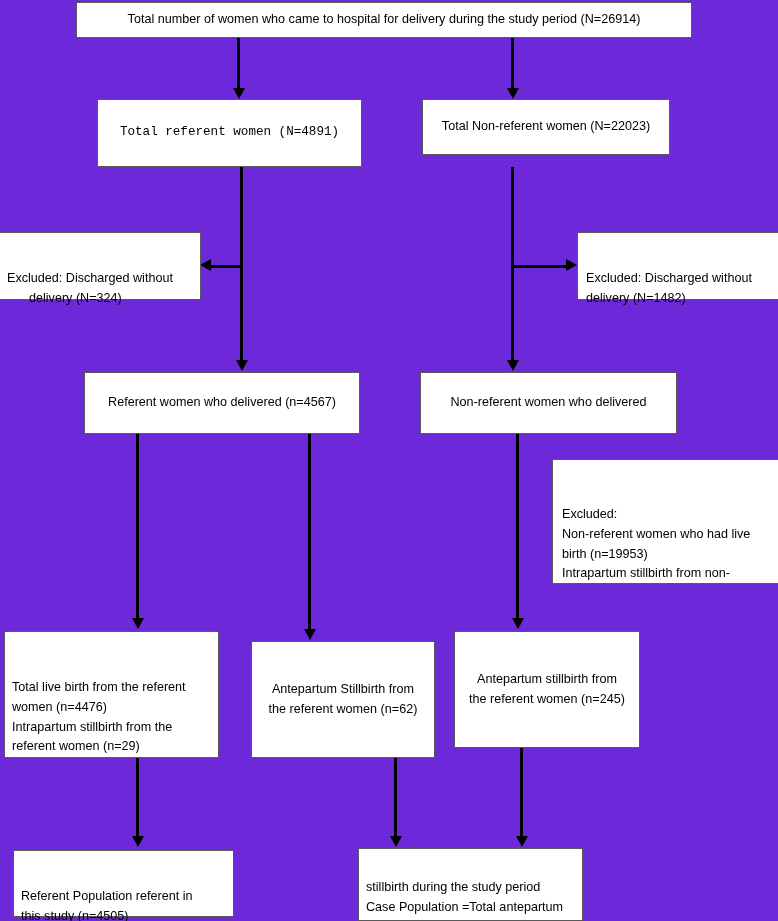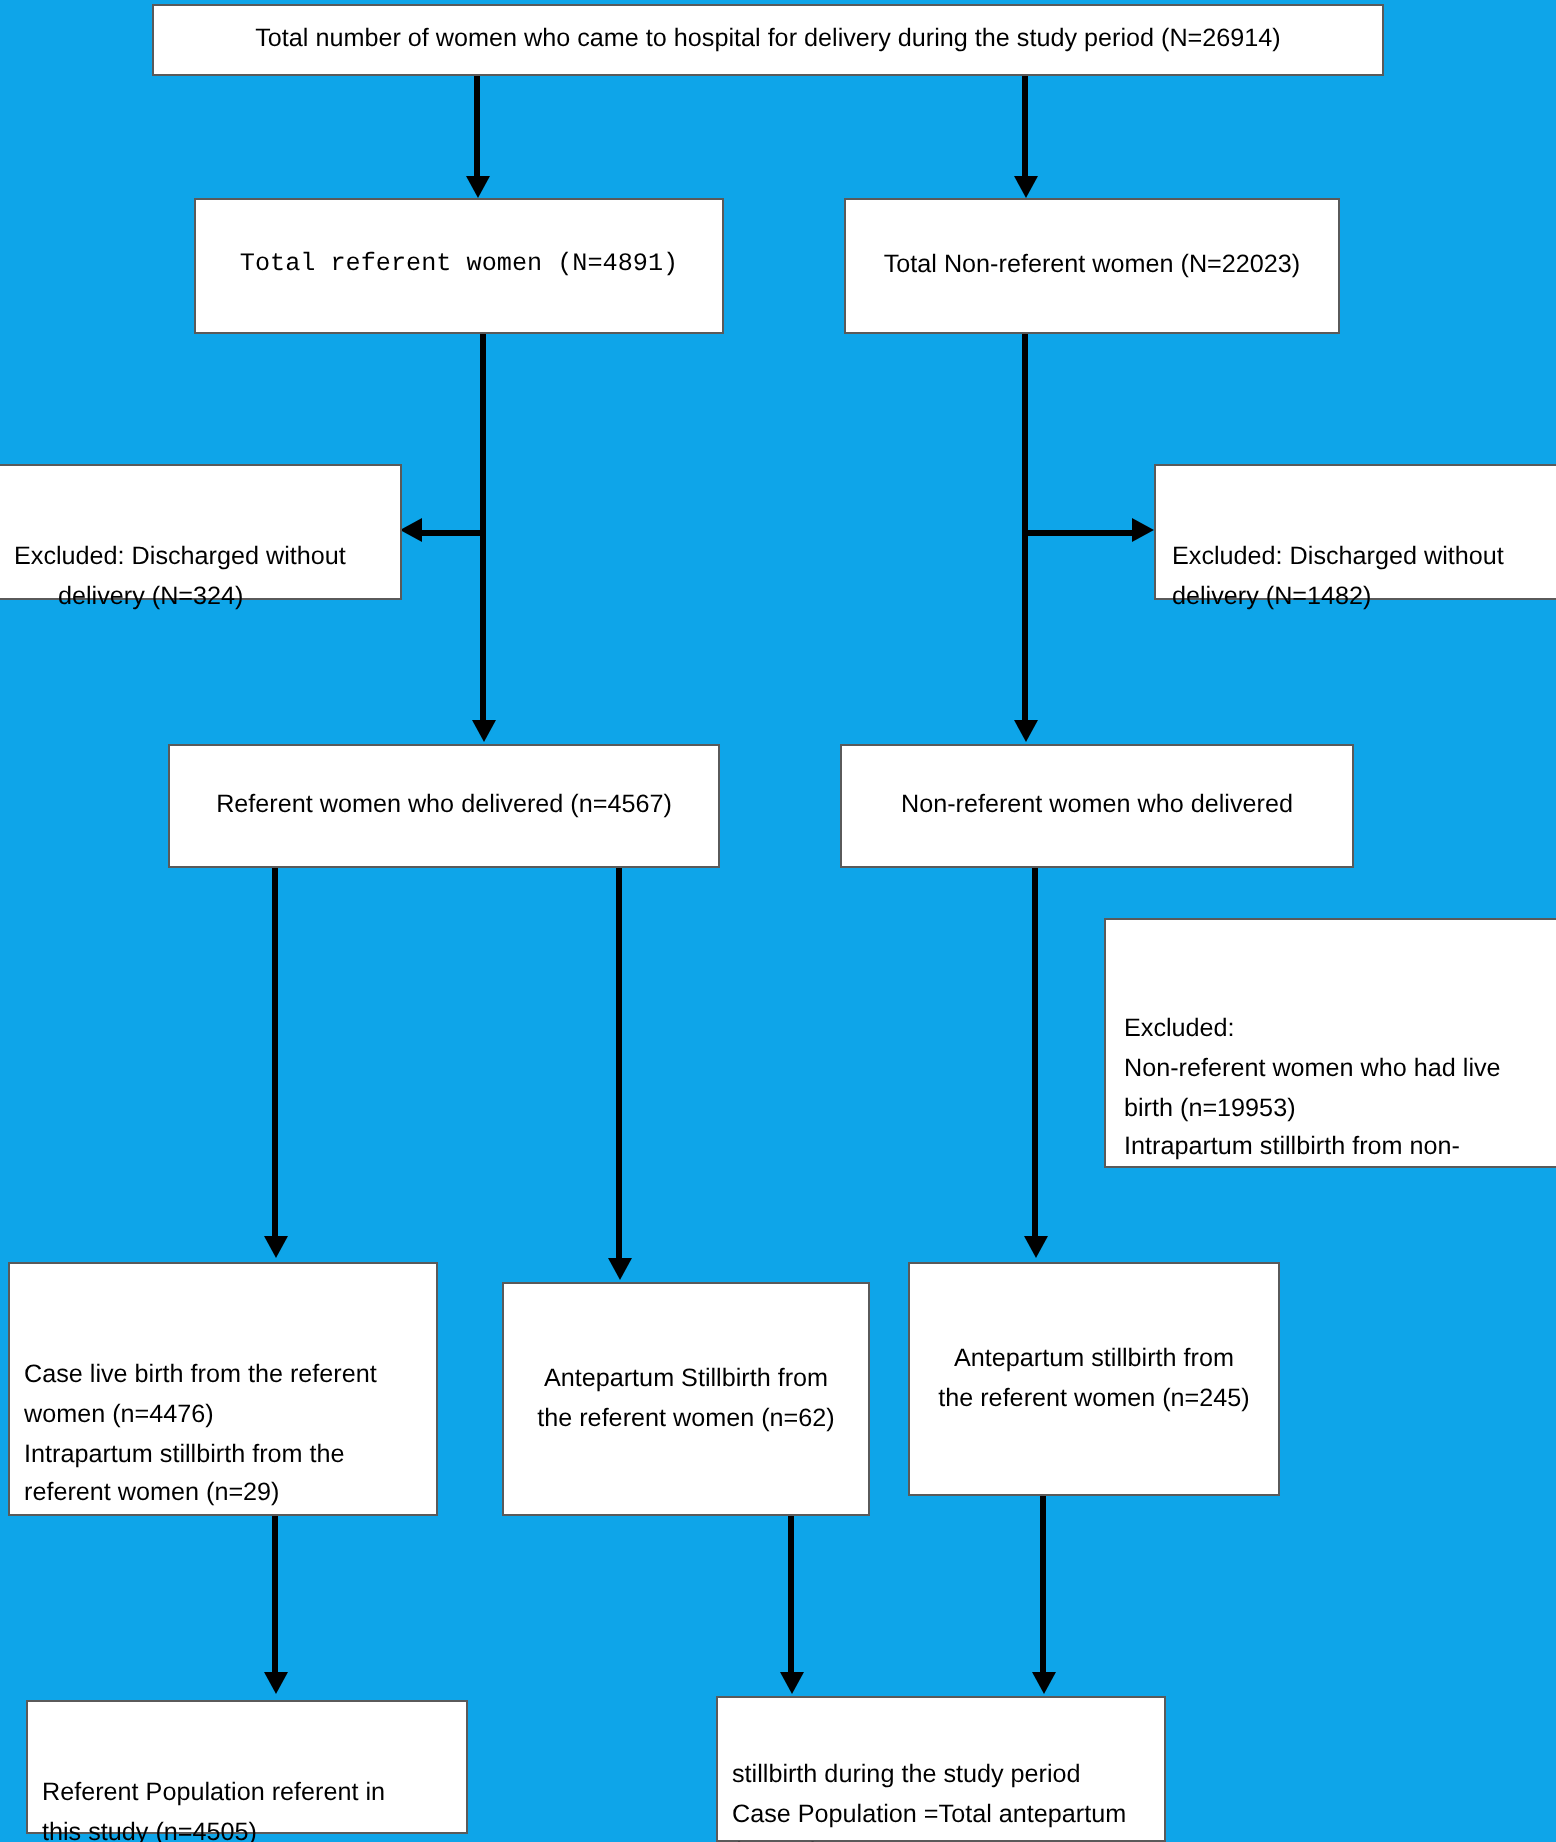--- a/index.html
+++ b/index.html
@@ -8,21 +8,21 @@
     background: #ffffff;
   }
   body {
     font-family: "Liberation Sans", sans-serif;
     color: #000000;
   }
   #canvas {
     position: relative;
     width: 778px;
     height: 921px;
-    background: #0ea5e9;
+    background: #6d28d9;
     overflow: hidden;
   }
   .box {
     position: absolute;
     box-sizing: border-box;
     border: 1px solid #5a5a5a;
     background: #ffffff;
     display: flex;
     flex-direction: column;
     justify-content: center;
@@ -93,21 +93,21 @@
 
   <div class="vline" style="left:511px; top:38px; height:53px;"></div>
   <div class="arrow-down" style="left:507px; top:88px;"></div>
 
   <div class="box center" style="left:97px; top:99px; width:265px; height:68px;font-family:Liberation Mono, monospace;">
     <div class="pad">
         <span class="ln">Total referent women (N=4891)</span>
       </div>
   </div>
 
-  <div class="box center" style="left:422px; top:99px; width:248px; height:68px;">
+  <div class="box center" style="left:422px; top:99px; width:248px; height:56px;">
     <div class="pad">
         <span class="ln">Total Non-referent women (N=22023)</span>
       </div>
   </div>
 
   <div class="vline" style="left:240px; top:167px; height:196px;"></div>
   <div class="arrow-down" style="left:236px; top:360px;"></div>
 
   <div class="vline" style="left:511px; top:167px; height:196px;"></div>
   <div class="arrow-down" style="left:507px; top:360px;"></div>
@@ -159,21 +159,21 @@
       <span class="gap"></span>
       <span class="ln">Non-referent women who had live</span>
       <span class="ln">birth (n=19953)</span>
       <span class="gap"></span>
       <span class="ln bold">Intrapartum stillbirth from non-</span>
     </div>
   </div>
 
   <div class="box left" style="left:4px; top:631px; width:215px; height:127px;">
     <div class="pad l" style="padding:0 7px;">
-      <span class="ln">Case live birth from the referent</span>
+      <span class="ln">Total live birth from the referent</span>
       <span class="ln">women (n=4476)</span>
       <span class="gap"></span>
       <span class="ln bold">Intrapartum stillbirth from the</span>
       <span class="ln">referent women (n=29)</span>
     </div>
   </div>
 
   <div class="box center" style="left:251px; top:641px; width:184px; height:117px;">
     <div class="pad" style="padding:0 6px;">
       <span class="ln bold">Antepartum Stillbirth from</span>

